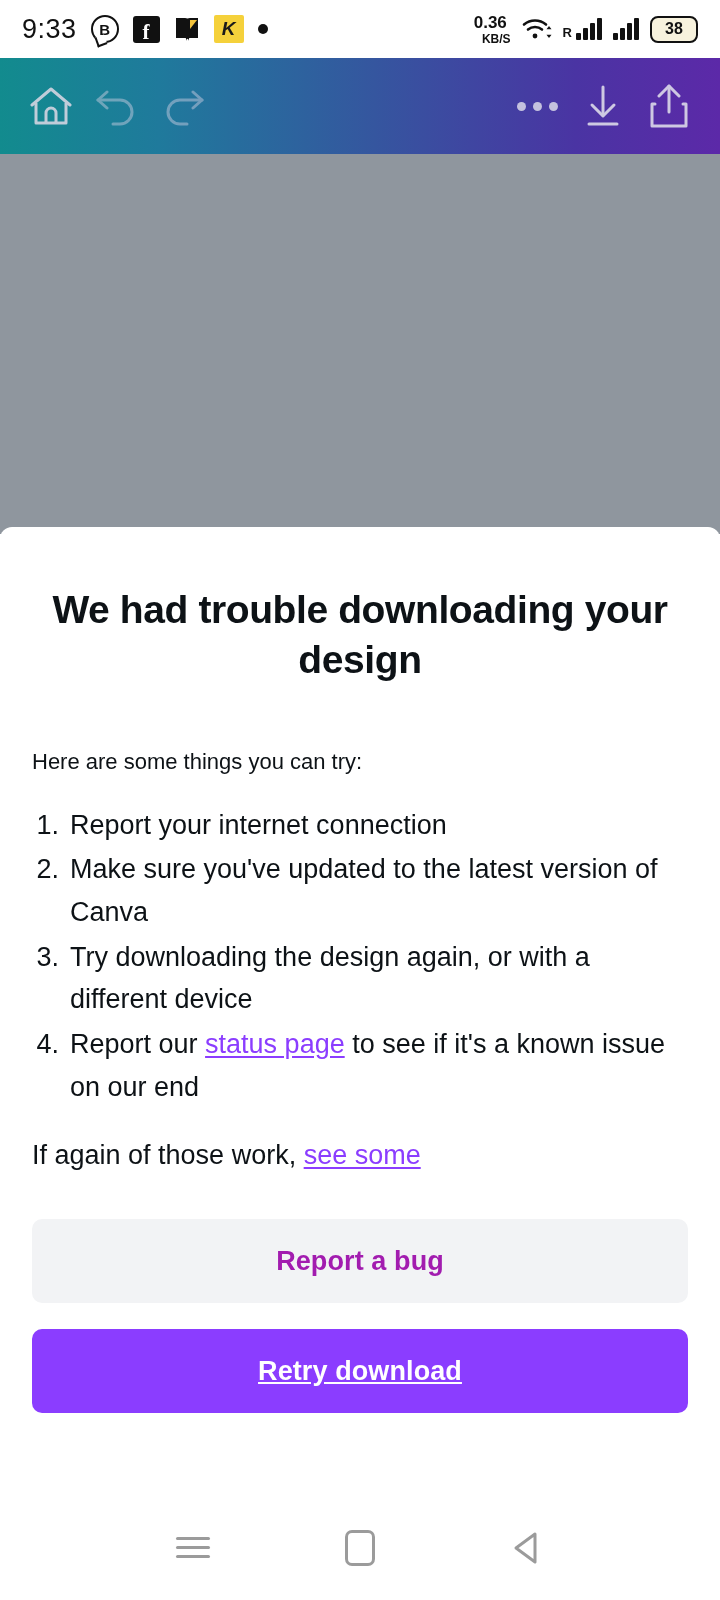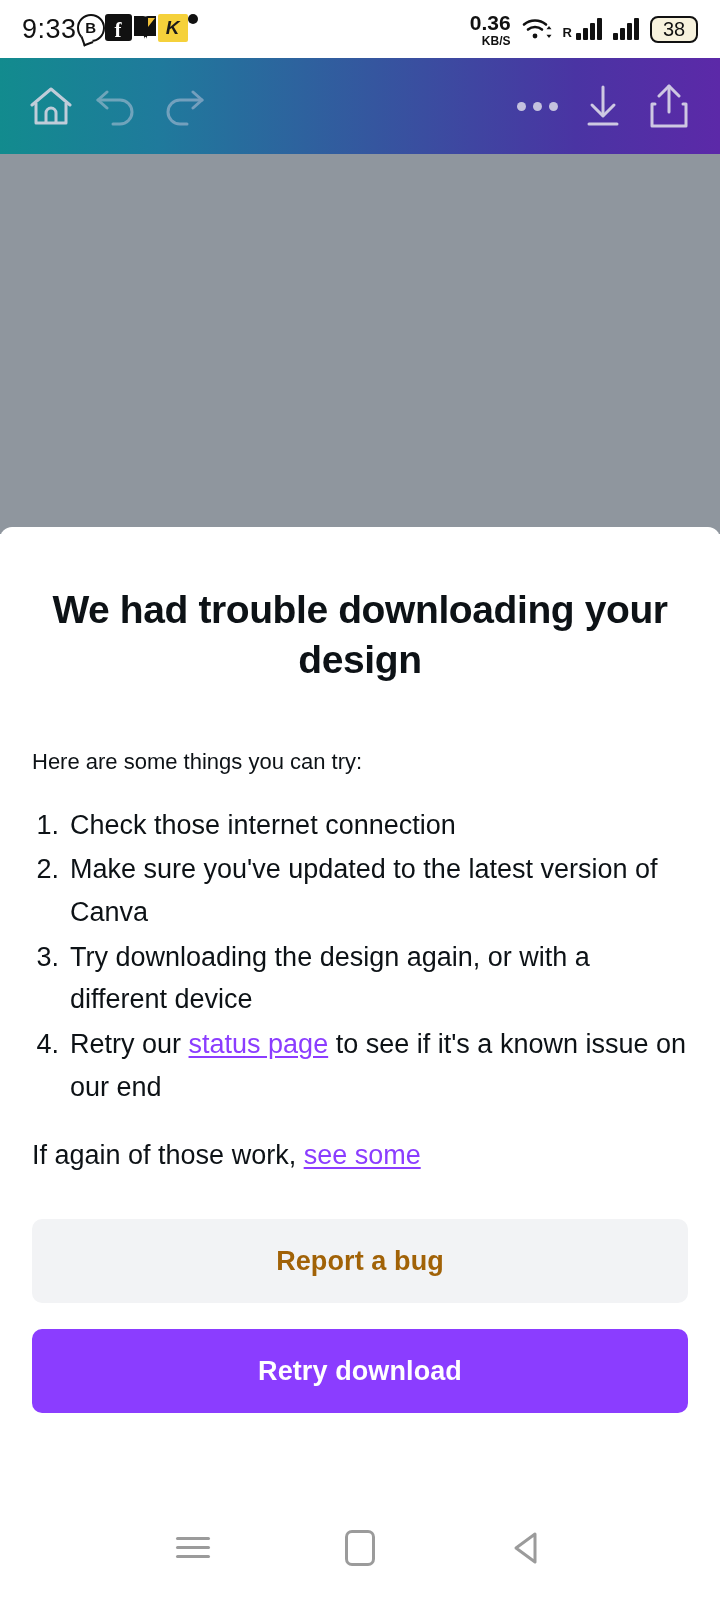--- a/index.html
+++ b/index.html
@@ -9,21 +9,21 @@
     font-family:"Liberation Sans", sans-serif;
     overflow:hidden;
   }
 
   
   .status-bar{
     position:absolute; top:0; left:0; width:720px; height:58px;
     background:#ffffff; display:flex; align-items:center;
     padding:0 22px;
   }
-  .status-left{ display:flex; }
+  .status-left{ display:flex; align-items:center; gap:14px; }
   .status-clock{ font-size:27px; color:#111; letter-spacing:.5px; font-weight:400; }
   .ic-b{
     width:28px;height:28px;border:2.6px solid #111;border-radius:50%;
     display:flex;align-items:center;justify-content:center;
     font-size:15px;font-weight:700;color:#111;position:relative;
   }
   .ic-b::after{
     content:""; position:absolute; left:3px; bottom:-5px;
     width:8px;height:8px;background:#fff;
     border-left:2.6px solid #111; border-bottom:2.6px solid #111;
@@ -39,31 +39,31 @@
   .ic-book svg{ display:block; }
   .ic-k{
     width:30px;height:28px;background:#f5d13b;border-radius:2px;
     display:flex;align-items:center;justify-content:center;
     font-size:19px;font-weight:700;font-style:italic;color:#1a1a1a;
   }
   .ic-dot{ width:10px;height:10px;border-radius:50%;background:#111; }
 
   .status-right{ margin-left:auto; display:flex; align-items:center; gap:11px; }
   .net-speed{ text-align:center; color:#111; line-height:1; }
-  .net-speed .n{ font-size:21px; font-weight:700; display:block; }
+  .net-speed .n{ font-size:17px; font-weight:700; display:block; }
   .net-speed .u{ font-size:12px; font-weight:700; display:block; margin-top:2px;margin-left:12px; }
   .ic-wifi{ width:30px;height:26px;position:relative; }
   .sig-group{ display:flex; align-items:flex-end; gap:2px; }
   .sig-r{ font-size:13px; font-weight:700; color:#111; margin-right:2px; }
   .bar{ width:5px; background:#111; border-radius:1px; }
   .b1{height:7px;} .b2{height:12px;} .b3{height:17px;} .b4{height:22px;}
   .battery{
     width:48px;height:27px;border:2.4px solid #111;border-radius:8px;
-    background:#f7f2dd; display:flex;align-items:flex-start;justify-content:center;
-    font-size:20px;font-weight:400;color:#111;
+    background:#f7f2dd; display:flex;align-items:center;justify-content:center;
+    font-size:16px;font-weight:700;color:#111;
   }
 
   
   .toolbar{
     position:absolute; top:58px; left:0; width:720px; height:96px;
     background:linear-gradient(90deg,#128b8e 0%,#1f7a9c 22%,#35569f 52%,#4a34a3 80%,#5c29a8 100%);
     display:flex; align-items:center; padding:0 18px;
   }
   .tb-btn{
     width:66px;height:66px;display:flex;align-items:center;justify-content:center;
@@ -102,22 +102,22 @@
   .step-num{ width:38px; flex:none; text-align:right; padding-right:11px; }
   .step-text{ flex:1; }
   a.lnk{ color:#8b3dff; text-decoration:underline; text-underline-offset:3px;text-align:center; }
   .footnote{ margin-top:32px; font-size:27px; color:#0d1216; }
 
   .btn{
     display:flex; align-items:center; justify-content:center;
     height:84px; border-radius:10px; font-size:27px; font-weight:700;
     letter-spacing:.1px; cursor:pointer; border:none; width:100%;
   }
-  .btn-secondary{ background:#f2f3f5; color:#a16207; margin-top:48px; }
-  .btn-primary{ background:#8b3dff; color:#ffffff; margin-top:26px; }
+  .btn-secondary{ background:#f2f3f5; color:#a21caf; margin-top:48px; }
+  .btn-primary{ background:#8b3dff; color:#ffffff; margin-top:26px;text-decoration:underline; }
 
   
   .navbar{
     position:absolute; bottom:0; left:0; width:720px; height:105px;
     background:#ffffff; display:flex; align-items:center; justify-content:space-around;
     padding:0 110px;
   }
   .nav-btn{ width:64px;height:64px;display:flex;align-items:center;justify-content:center; }
   .nav-lines span{ display:block; width:34px;height:3px;background:#9b9b9b;margin:6px 0;border-radius:2px; }
   .nav-square{ width:30px;height:36px;border:3px solid #9b9b9b;border-radius:7px; }
@@ -226,33 +226,33 @@
 
 <div class="backdrop"></div>
 
 <div class="sheet">
   <div class="sheet-title">We had trouble downloading your design</div>
   <div class="intro">Here are some things you can try:</div>
 
   <div class="steps">
     <div class="step">
       <span class="step-num">1.</span>
-      <span class="step-text"><span>Check those internet connection</span></span>
+      <span class="step-text"><span>Report your internet connection</span></span>
     </div>
     <div class="step">
       <span class="step-num">2.</span>
       <span class="step-text"><span>Make sure you've updated to the latest version of Canva</span></span>
     </div>
     <div class="step">
       <span class="step-num">3.</span>
       <span class="step-text"><span>Try downloading the design again, or with a different device</span></span>
     </div>
     <div class="step">
       <span class="step-num">4.</span>
-      <span class="step-text"><span>Retry our </span><a class="lnk" href="#">status page</a><span> to see if it's a known issue on our end</span></span>
+      <span class="step-text"><span>Report our </span><a class="lnk" href="#">status page</a><span> to see if it's a known issue on our end</span></span>
     </div>
   </div>
 
   <div class="footnote">
     <span>If again of those work, </span><a class="lnk" href="#">see some</a>
   </div>
 
   <button class="btn btn-secondary">Report a bug</button>
   <button class="btn btn-primary">Retry download</button>
 </div>

